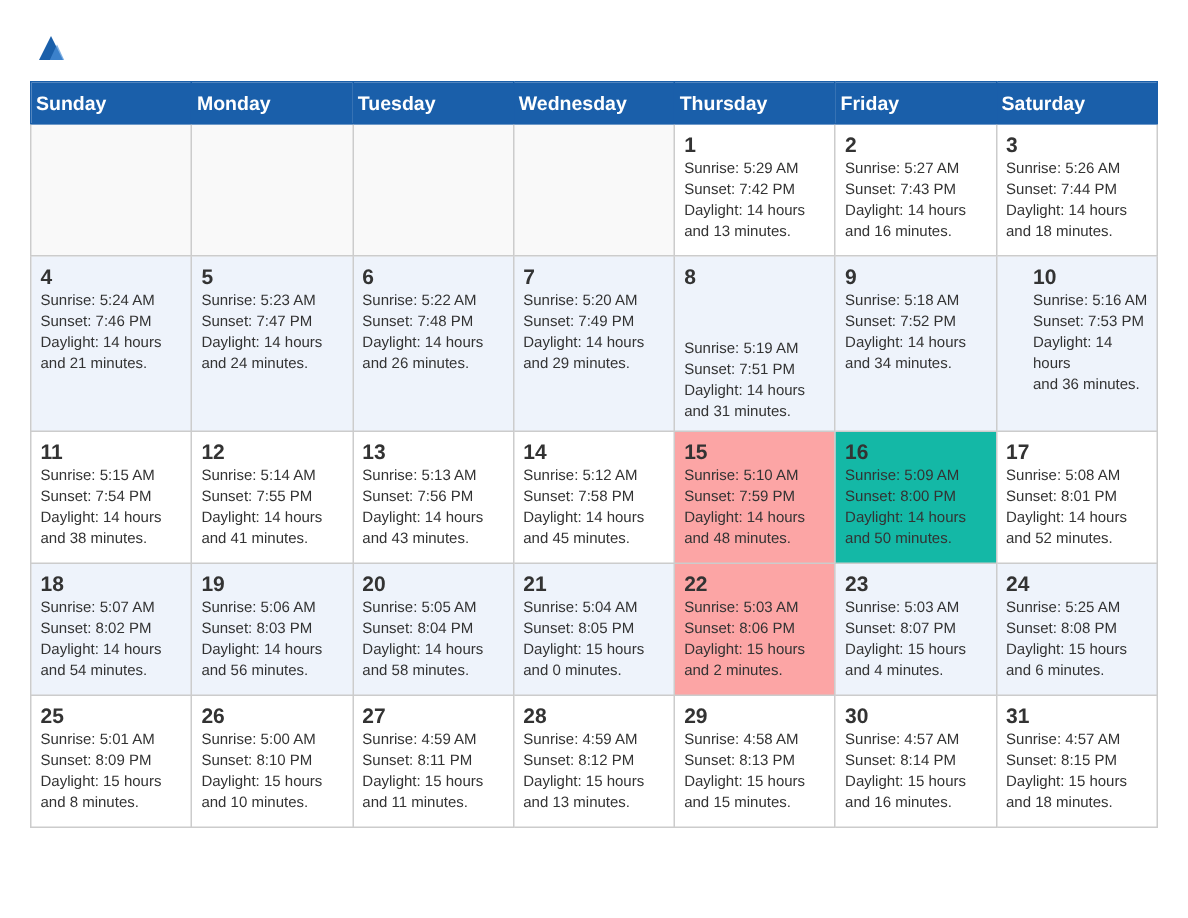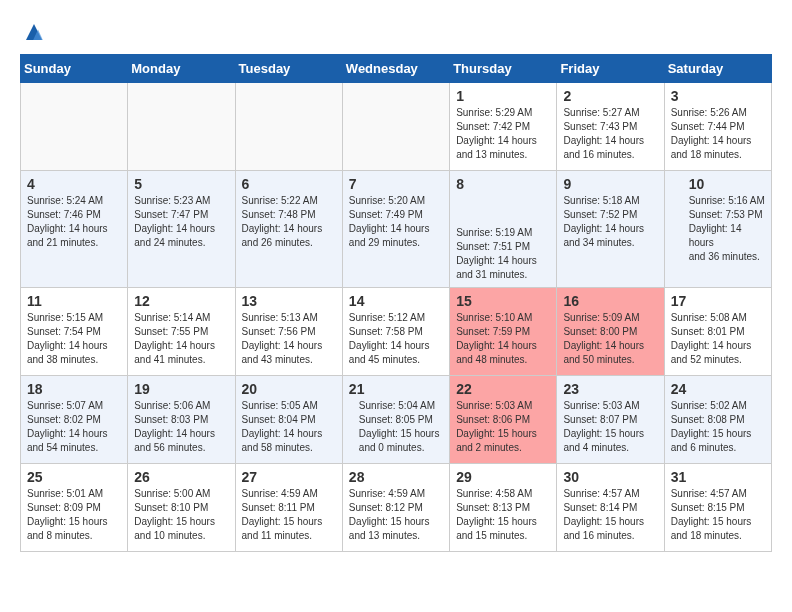--- a/index.html
+++ b/index.html
@@ -230,21 +230,21 @@
 Daylight: 14 hours
 and 45 minutes.</div>
         </td>
         <td style="background-color: #fca5a5;">
           <div class="day-number">15</div>
           <div class="day-info" style="white-space: pre-line;">Sunrise: 5:10 AM
 Sunset: 7:59 PM
 Daylight: 14 hours
 and 48 minutes.</div>
         </td>
-        <td style="background-color: #fca5a5;">
+        <td style="background-color: #14b8a6;">
           <div class="day-number">16</div>
           <div class="day-info" style="white-space: pre-line;">Sunrise: 5:09 AM
 Sunset: 8:00 PM
 Daylight: 14 hours
 and 50 minutes.</div>
         </td>
         <td style="background-color: rgb(255, 255, 255);">
           <div class="day-number">17</div>
           <div class="day-info" style="white-space: pre-line;">Sunrise: 5:08 AM
 Sunset: 8:01 PM
@@ -269,42 +269,42 @@
         </td>
         <td style="background-color: rgb(238, 243, 251);">
           <div class="day-number">20</div>
           <div class="day-info" style="white-space: pre-line;">Sunrise: 5:05 AM
 Sunset: 8:04 PM
 Daylight: 14 hours
 and 58 minutes.</div>
         </td>
         <td style="background-color: rgb(238, 243, 251);">
           <div class="day-number">21</div>
-          <div class="day-info" style="white-space: pre-line; margin-left: 10px;">Sunrise: 5:04 AM
+          <div class="day-info" style="white-space: pre-line;">Sunrise: 5:04 AM
 Sunset: 8:05 PM
 Daylight: 15 hours
 and 0 minutes.</div>
         </td>
         <td style="background-color: #fca5a5;">
           <div class="day-number">22</div>
           <div class="day-info" style="white-space: pre-line;">Sunrise: 5:03 AM
 Sunset: 8:06 PM
 Daylight: 15 hours
 and 2 minutes.</div>
         </td>
         <td style="background-color: rgb(238, 243, 251);">
           <div class="day-number">23</div>
           <div class="day-info" style="white-space: pre-line;">Sunrise: 5:03 AM
 Sunset: 8:07 PM
 Daylight: 15 hours
 and 4 minutes.</div>
         </td>
         <td style="background-color: rgb(238, 243, 251);">
           <div class="day-number">24</div>
-          <div class="day-info" style="white-space: pre-line;">Sunrise: 5:02 AM
+          <div class="day-info" style="white-space: pre-line;">Sunrise: 5:25 AM
 Sunset: 8:08 PM
 Daylight: 15 hours
 and 6 minutes.</div>
         </td>
       </tr>
       <tr>
         <td style="background-color: rgb(255, 255, 255);">
           <div class="day-number">25</div>
           <div class="day-info" style="white-space: pre-line;">Sunrise: 5:01 AM
 Sunset: 8:09 PM

